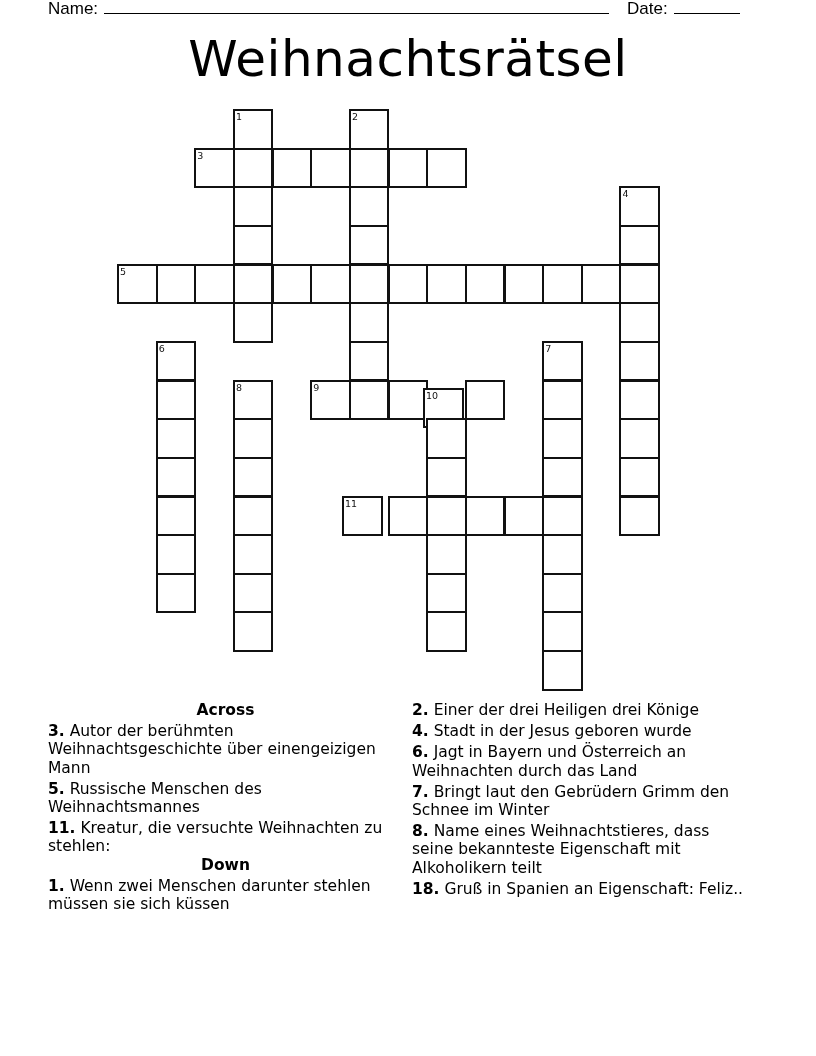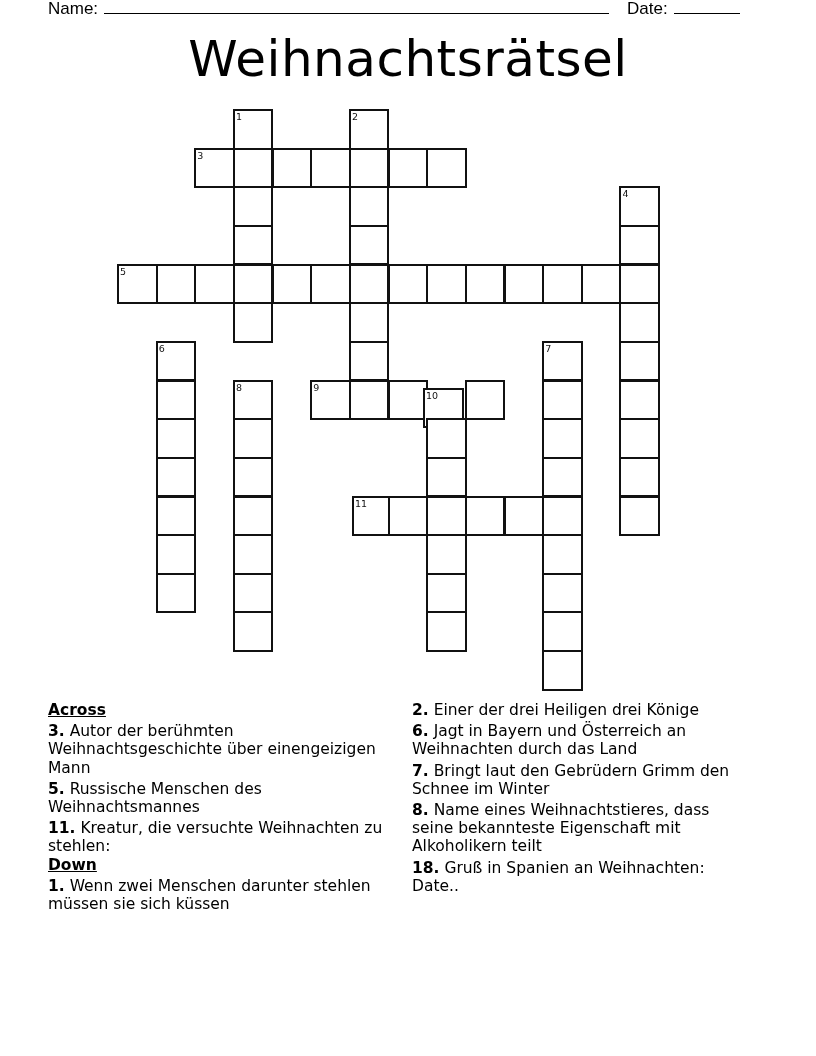--- a/index.html
+++ b/index.html
@@ -13,21 +13,21 @@
   .title { position: absolute; top: 30px; left: 0; width: 816px; text-align: center;
            font-family: "DejaVu Sans", sans-serif; font-size: 50px; letter-spacing: 0.5px; }
   .grid { position: absolute; left: 0; top: 0; width: 816px; height: 700px; }
   .cell { position: absolute; box-sizing: border-box; width: 40.5px; height: 40.5px;
           border: 2px solid #111; background: #fff; }
   .cell .num { position: absolute; left: 1px; top: 0px; font-family: "DejaVu Sans", sans-serif;
                font-size: 9.5px; line-height: 11px; color: #111; }
   .clues { position: absolute; top: 701px; font-size: 15.5px; line-height: 18.2px; }
   .clues.left { left: 48px; width: 355px; }
   .clues.right { left: 412px; width: 340px; }
-  .section-head { font-weight: bold; text-decoration: underline; margin-bottom: 3px; }
+  .section-head { font-weight: bold; margin-bottom: 3px; text-align: center; }
   .clue { margin-bottom: 3px; }
   .clue .n { font-weight: bold; }
 </style>
 </head>
 <body>
 
 <div class="header-line">
   <span>Name:</span><span class="blank name-blank"></span>
 </div>
 <div class="header-line" style="left:627px;">
@@ -122,36 +122,37 @@
     <div class="cell" style="left: 423px; top: 379.55px; margin-top: 8px;">
       <span class="num">10</span>
     </div>
     <div class="cell" style="left: 464.85px; top: 379.55px;"></div>
     <div class="cell" style="left: 426.2px; top: 418.2px;"></div>
     <div class="cell" style="left: 426.2px; top: 456.85px;"></div>
     <div class="cell" style="left: 426.2px; top: 495.5px;"></div>
     <div class="cell" style="left: 426.2px; top: 534.15px;"></div>
     <div class="cell" style="left: 426.2px; top: 572.8px;"></div>
     <div class="cell" style="left: 426.2px; top: 611.45px;"></div>
-    <div class="cell" style="left: 352px; top: 495.5px;">
+    <div class="cell" style="left: 342px; top: 495.5px;">
       <span class="num">11</span>
     </div>
     <div class="cell" style="left: 387.55px; top: 495.5px;"></div>
     <div class="cell" style="left: 464.85px; top: 495.5px;"></div>
     <div class="cell" style="left: 503.5px; top: 495.5px;"></div>
   </div>
 
 <div class="clues left">
   <div class="section-head">Across</div>
   <div class="clue"><span class="n">3.</span> <span>Autor der berühmten Weihnachtsgeschichte über einengeizigen Mann</span></div>
   <div class="clue"><span class="n">5.</span> <span>Russische Menschen des Weihnachtsmannes</span></div>
   <div class="clue" style="margin-bottom:0"><span class="n">11.</span> <span>Kreatur, die versuchte Weihnachten zu stehlen:</span></div>
   <div class="section-head">Down</div>
   <div class="clue"><span class="n">1.</span> <span>Wenn zwei Menschen darunter stehlen müssen sie sich küssen</span></div>
 </div>
 
 <div class="clues right">
   <div class="clue"><span class="n">2.</span> <span>Einer der drei Heiligen drei Könige</span></div>
+  <div class="clue"><span class="n">4.</span> <span>Stadt in der Jesus geboren wurde</span></div>
   <div class="clue"><span class="n">6.</span> <span>Jagt in Bayern und Österreich an Weihnachten durch das Land</span></div>
   <div class="clue"><span class="n">7.</span> <span>Bringt laut den Gebrüdern Grimm den Schnee im Winter</span></div>
   <div class="clue"><span class="n">8.</span> <span>Name eines Weihnachtstieres, dass seine bekannteste Eigenschaft mit Alkoholikern teilt</span></div>
-  <div class="clue"><span class="n">18.</span> <span>Gruß in Spanien an Weihnachten: Date..</span></div>
+  <div class="clue"><span class="n">18.</span> <span>Gruß in Spanien an Eigenschaft: Feliz..</span></div>
 </div>
 
 </body></html>

